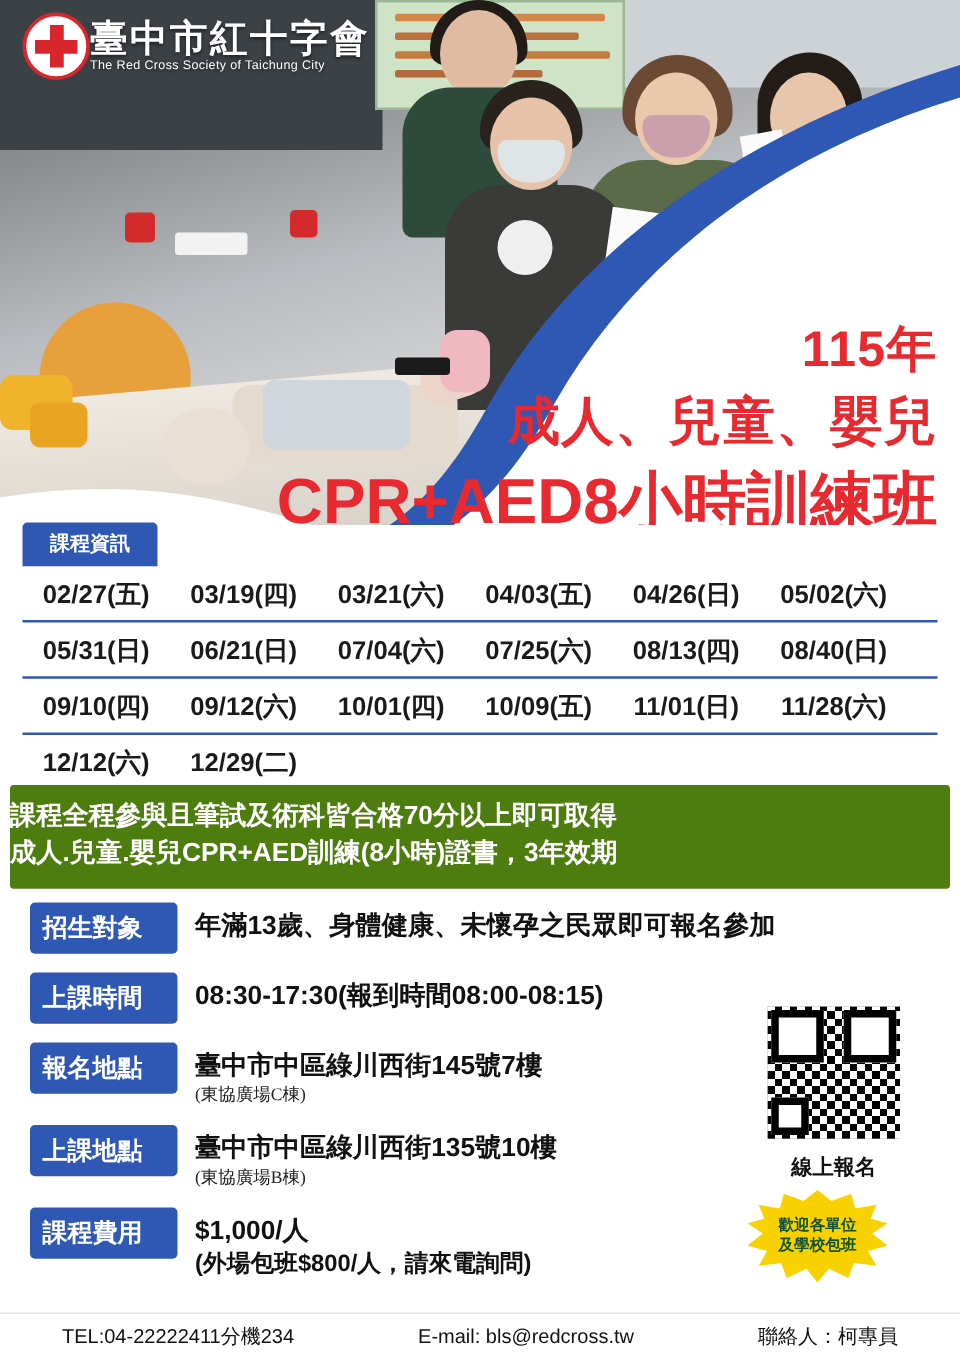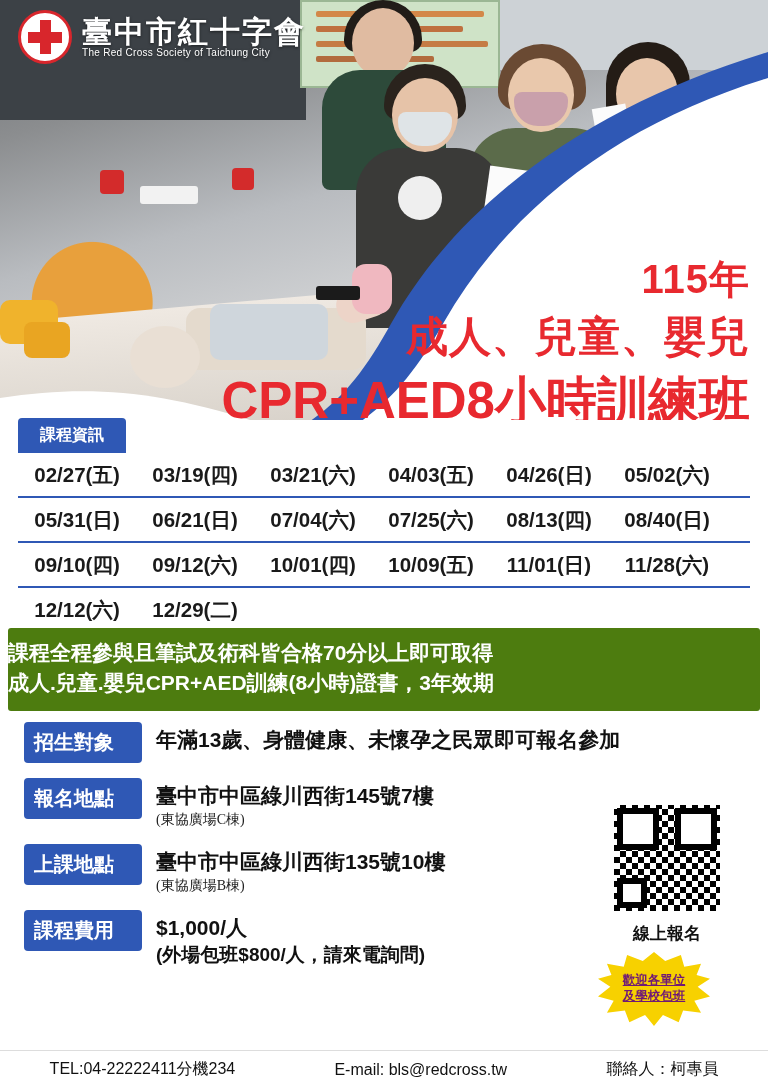--- a/index.html
+++ b/index.html
@@ -88,21 +88,21 @@
   .paper2{ left:596px; top:106px; width:34px; height:52px; background:#fbfbfb; position:absolute; transform:rotate(-10deg);}
 
   
   .swoosh {
     position:absolute; left:0; top:0; width:768px; height:460px;
     pointer-events:none;
   }
 
   
   .logo-wrap{
-    position:absolute; left:18px; top:10px; display:flex; align-items:center; gap:10px; z-index:30;
+    position:absolute; left:18px; top:10px; display:flex; align-items:center; z-index:30;
   }
   .logo-circle{
     width:54px; height:54px; border-radius:50%; background:#ffffff;
     border:3px solid #d8262c; display:flex; align-items:center; justify-content:center;
     position:relative;
   }
   .logo-circle::before, .logo-circle::after{
     content:""; position:absolute; background:#d8262c;
   }
   .logo-circle::before{ width:34px; height:11px; }
@@ -170,21 +170,21 @@
   .qr-label{ font-size:17px; color:#111; margin-top:6px; font-weight:bold;}
 
   
   .burst{
     position:absolute; right:58px; bottom:62px; width:112px; height:74px;
     background:#f7d100;
     clip-path:polygon(50% 0%,60% 12%,74% 4%,77% 20%,92% 16%,88% 31%,100% 36%,89% 47%,100% 60%,86% 66%,92% 82%,76% 79%,72% 95%,58% 85%,50% 100%,42% 85%,28% 95%,24% 79%,8% 82%,14% 66%,0% 60%,11% 47%,0% 36%,12% 31%,8% 16%,23% 20%,26% 4%,40% 12%);
     display:flex; flex-direction:column; align-items:center; justify-content:center;
     text-align:center;
   }
-  .burst div{ font-size:12.5px; color:#701a75; font-weight:bold; line-height:1.25;text-decoration:underline;}
+  .burst div{ font-size:12.5px; color:#14532d; font-weight:bold; line-height:1.25;}
 
   
   .footer{
     position:absolute; left:0; bottom:0; width:768px; height:38px;
     display:flex; align-items:center; justify-content:space-around;
     font-size:16px; color:#111; border-top:1px solid #ddd;
   }
 </style>
 </head>
 <body>
@@ -302,20 +302,26 @@
 </div>
 
 <div class="info-list">
   <div class="info-row">
     <div class="info-label">招生對象</div>
     <div class="info-value">
       <div class="iv-main">年滿13歲、身體健康、未懷孕之民眾即可報名參加</div>
     </div>
   </div>
   <div class="info-row">
+    <div class="info-label">上課時間</div>
+    <div class="info-value">
+      <div class="iv-main">08:30-17:30(報到時間08:00-08:15)</div>
+    </div>
+  </div>
+  <div class="info-row">
     <div class="info-label">報名地點</div>
     <div class="info-value">
       <div class="iv-main">臺中市中區綠川西街145號7樓</div>
       <div class="iv-sub">(東協廣場C棟)</div>
     </div>
   </div>
   <div class="info-row">
     <div class="info-label">上課地點</div>
     <div class="info-value">
       <div class="iv-main">臺中市中區綠川西街135號10樓</div>

